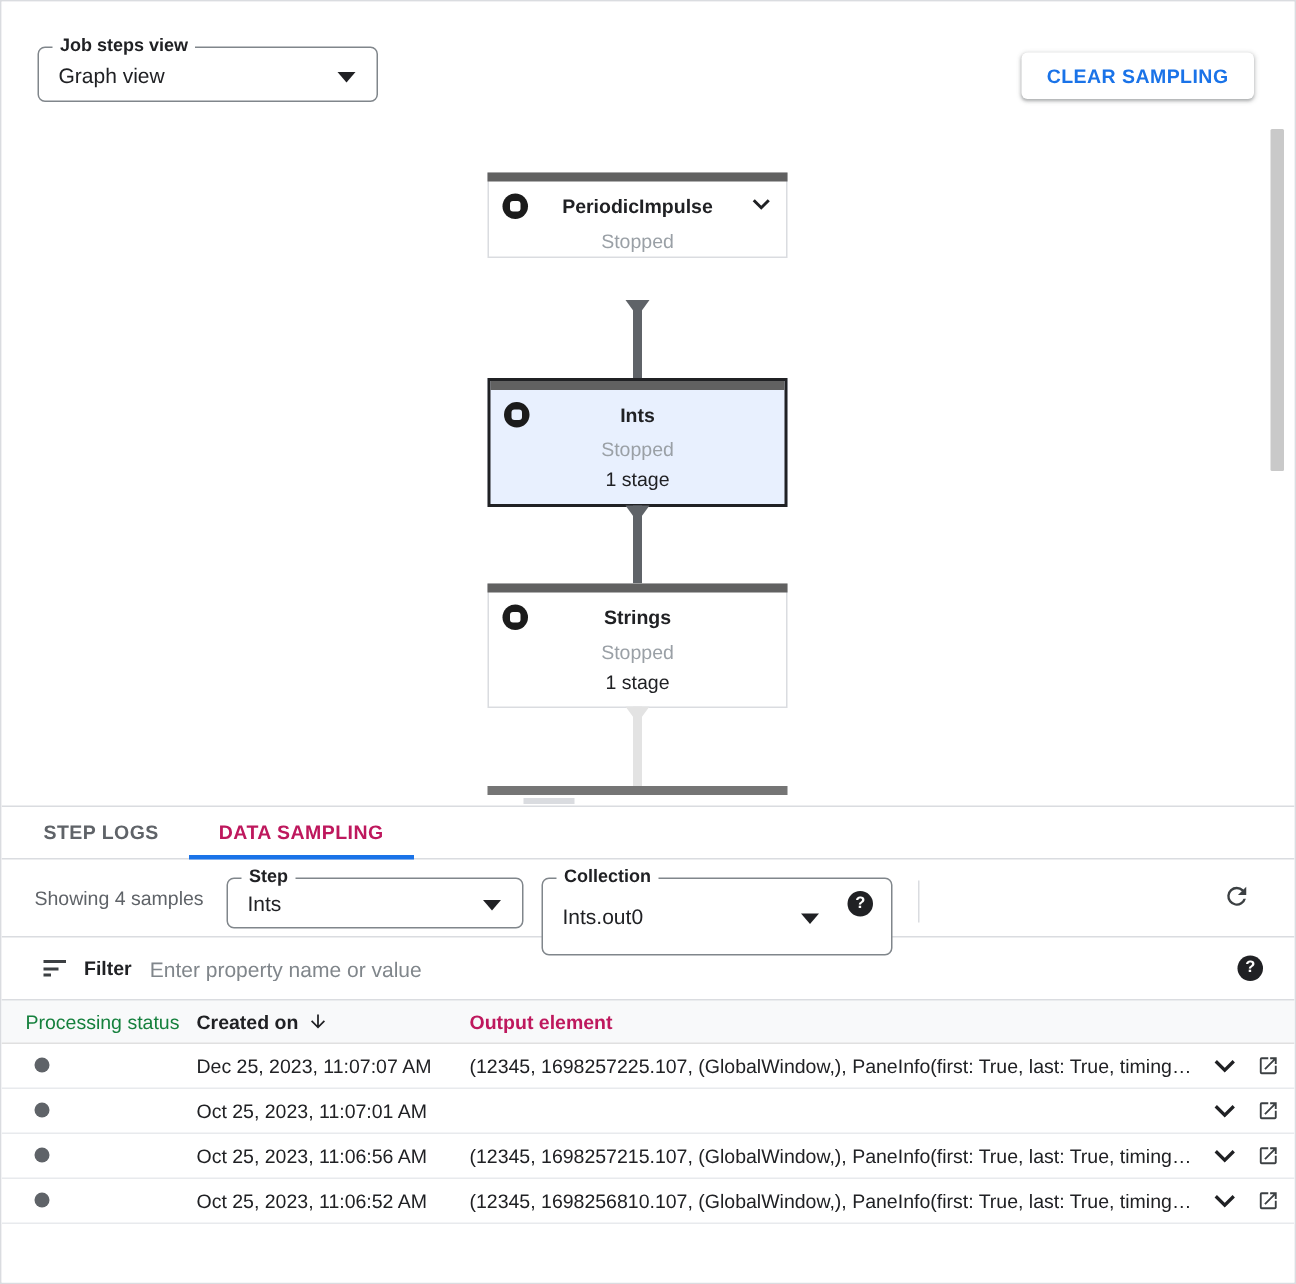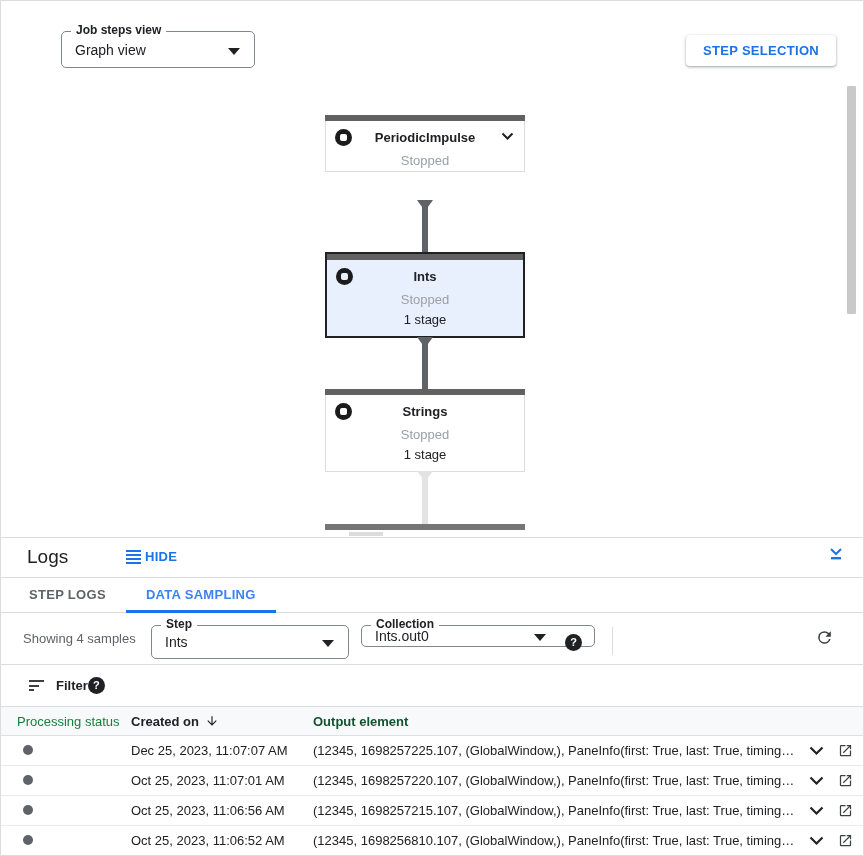--- a/index.html
+++ b/index.html
@@ -8,21 +8,21 @@
   .app { position:relative; width:864px; height:856px; border:1px solid #dadce0; background:#fff; overflow:hidden; }
 
   
   .graph-area { position:absolute; left:0; top:0; width:862px; height:536px; background:#fff; }
 
   .field { position:absolute; border:1px solid #80868b; border-radius:5px; background:#fff; }
   .field .field-label { position:absolute; top:-9px; left:9px; background:#fff; padding:0 5px; font-size:12px; font-weight:bold; color:#202124; white-space:nowrap; }
   .field .field-value { position:absolute; left:13px; top:50%; transform:translateY(-50%); font-size:14px; color:#202124; white-space:nowrap; }
   .caret { position:absolute; right:14px; top:50%; margin-top:-2px; width:0; height:0; border-left:6px solid transparent; border-right:6px solid transparent; border-top:7px solid #202124; }
 
-  .job-view-select { left:24px; top:30px; width:194px; height:37px; cursor:pointer;margin-left:36px; }
+  .job-view-select { left:24px; top:30px; width:227px; height:37px; cursor:pointer; }
 
   .clear-btn { position:absolute; right:27px; top:34px; height:31px; padding:0 17px; background:#fff; border:none; border-radius:4px; color:#1a73e8; font-family:"Liberation Sans",sans-serif; font-size:13px; font-weight:bold; letter-spacing:.3px; box-shadow:0 1px 2px rgba(60,64,67,.3), 0 1px 3px 1px rgba(60,64,67,.15); cursor:pointer; }
 
   .node { position:absolute; left:324px; width:200px; background:#fff; border:1px solid #dadce0; text-align:center; }
   .node.selected { background:#e8f0fe; border:2px solid #202124; }
   .node-bar { height:6px; background:#616161; margin:-1px -1px 0 -1px; }
   .node.selected .node-bar { margin:0 0 0 0; }
   .node-title-row { position:relative; height:26px; margin-top:4px; }
   .node-title { font-size:13px; font-weight:bold; color:#202124; line-height:26px; }
   .node-icon { position:absolute; left:9px; top:4px; width:17px; height:17px; border-radius:50%; background:#1b1b1b; }
@@ -48,45 +48,45 @@
 
   .logs-header { position:relative; height:40px; border-bottom:1px solid #dadce0; }
   .logs-title { position:absolute; left:26px; top:8px; font-size:19px; color:#202124; }
   .hide-btn { position:absolute; left:125px; top:10px; display:flex; align-items:center; gap:4px; color:#1a73e8; font-size:13px; font-weight:bold; letter-spacing:.3px; cursor:pointer; background:none; border:none; font-family:"Liberation Sans",sans-serif; }
   .hide-icon { display:inline-block; }
   .hide-icon span { display:block; width:15px; height:2.4px; background:#1a73e8; margin:1.6px 0; }
   .collapse-btn { position:absolute; right:19px; top:7px; background:none; border:none; cursor:pointer; }
 
   .tab-bar { position:relative; height:35px; border-bottom:1px solid #dadce0; display:flex; padding-left:8px; }
   .tab { height:35px; line-height:33px; padding:0 20px; font-size:13px; font-weight:bold; letter-spacing:.3px; color:#5f6368; cursor:pointer; border-bottom:3px solid transparent; }
-  .tab.active { color:#3b82f6; border-bottom:3px solid #1a73e8; }
+  .tab.active { color:#be185d; border-bottom:3px solid #1a73e8; }
 
   .sampling-row { position:relative; height:52px; border-bottom:1px solid #dadce0; }
   .showing-text { position:absolute; left:22px; top:18px; font-size:13px; color:#5f6368; }
   .step-select { left:150px; top:12px; width:198px; height:34px; cursor:pointer; }
-  .collection-select { left:360px; top:12px; width:234px; height:22px; cursor:pointer; }
+  .collection-select { left:360px; top:12px; width:234px; height:52px; cursor:pointer; }
   .collection-select .caret { right:48px; }
   .help-circle { width:17px; height:17px; border-radius:50%; background:#202124; color:#fff; font-size:11px; font-weight:bold; text-align:center; line-height:17px; display:inline-block; cursor:pointer; }
   .collection-help { position:absolute; right:12px; top:8px; }
   .sampling-divider { position:absolute; left:611px; top:14px; width:1px; height:28px; background:#dadce0; }
   .refresh-btn { position:absolute; right:29px; top:15px; background:none; border:none; cursor:pointer; }
 
   .filter-row { position:relative; height:42px; border-bottom:1px solid #dadce0; display:flex; align-items:center; }
   .filter-icon { margin-left:28px; }
   .filter-icon span { display:block; background:#3c4043; height:2px; margin:2.5px 0; }
   .filter-icon .b1 { width:15px; } .filter-icon .b2 { width:10px; } .filter-icon .b3 { width:5px; margin-left:0; }
   .filter-label { margin-left:12px; font-size:13px; font-weight:bold; color:#202124; }
   .filter-input { flex:1; margin-left:12px; border:none; outline:none; font-size:14px; color:#202124; font-family:"Liberation Sans",sans-serif; }
   .filter-input::placeholder { color:#80868b; }
   .filter-help { margin-right:21px; }
 
   .table-header { display:flex; align-items:center; height:29px; background:#f8f9fa; border-bottom:1px solid #e0e0e0; font-size:13px; }
   .col-status { width:130px; padding-left:16px; color:#15803d; }
   .col-created { width:182px; font-weight:bold; color:#202124; display:flex; gap:6px; }
-  .col-output { flex:1; font-weight:bold; color:#14532d; }
+  .col-output { flex:1; font-weight:bold; color:#be185d; }
   .sort-icon { cursor:pointer; }
 
   .trow { display:flex; align-items:center; height:30px; border-bottom:1px solid #e8eaed; font-size:13px; background:#fff; }
   .cell-status { width:130px; padding-left:22px; }
   .dot { display:inline-block; width:10px; height:10px; border-radius:50%; background:#5f6368; }
   .cell-created { width:182px; color:#202124; white-space:nowrap; }
   .cell-output { flex:1; color:#202124; white-space:nowrap; overflow:hidden; max-width:490px; }
   .row-actions { margin-left:auto; display:flex; align-items:center; gap:14px; padding-right:10px; }
   .icon-btn { background:none; border:none; cursor:pointer; display:flex; align-items:center; }
 </style>
@@ -96,21 +96,21 @@
 <div class="app">
 
   <div class="graph-area">
 
     <div class="field job-view-select">
       <span class="field-label">Job steps view</span>
       <span class="field-value">Graph view</span>
       <span class="caret"></span>
     </div>
 
-    <button class="clear-btn">STEP SELECTION</button>
+    <button class="clear-btn">CLEAR SAMPLING</button>
 
     <div class="node" style="top:114px;">
       <div class="node-bar"></div>
       <div class="node-title-row">
         <span class="node-icon">
             <span class="inner"></span>
           </span>
         <span class="node-title">PeriodicImpulse</span>
         <svg class="node-chevron" width="13" height="9" viewBox="0 0 13 9">
             <path d="M1.5 1.5 L6.5 6.5 L11.5 1.5" fill="none" stroke="#202124" stroke-width="2"></path>
@@ -159,38 +159,20 @@
     </div>
 
     <div class="partial-node-bar"></div>
     <div class="partial-node-frag"></div>
 
     <div class="vscrollbar"></div>
   </div>
 
   <div class="logs-panel">
 
-    <div class="logs-header">
-      <span class="logs-title">Logs</span>
-      <button class="hide-btn">
-        <span class="hide-icon">
-            <span></span>
-            <span></span>
-            <span></span>
-            <span></span>
-          </span>
-        <span>HIDE</span>
-      </button>
-      <button class="collapse-btn">
-        <svg width="16" height="16" viewBox="0 0 16 16">
-            <path d="M3 4 L8 9 L13 4" fill="none" stroke="#1a73e8" stroke-width="2"></path>
-            <rect x="3" y="12" width="10" height="2.4" fill="#1a73e8"></rect>
-          </svg>
-      </button>
-    </div>
 
     <div class="tab-bar">
       <div class="tab">STEP LOGS</div>
       <div class="tab active">DATA SAMPLING</div>
     </div>
 
     <div class="sampling-row">
       <span class="showing-text">Showing 4 samples</span>
 
       <div class="field step-select">
@@ -215,20 +197,21 @@
       </button>
     </div>
 
     <div class="filter-row">
       <span class="filter-icon">
           <span class="b1"></span>
           <span class="b2"></span>
           <span class="b3"></span>
         </span>
       <span class="filter-label">Filter</span>
+      <input class="filter-input" type="text" placeholder="Enter property name or value" style="">
       <span class="help-circle filter-help">?</span>
     </div>
 
     <div class="table-header">
       <span class="col-status">Processing status</span>
       <span class="col-created">
         <span>Created on</span>
         <svg class="sort-icon" width="14" height="14" viewBox="0 0 24 24">
             <path fill="#202124" d="M20 12l-1.41-1.41L13 16.17V4h-2v12.17l-5.58-5.59L4 12l8 8 8-8z"></path>
           </svg>
@@ -250,21 +233,20 @@
             <svg width="15" height="15" viewBox="0 0 24 24">
               <path fill="#3c4043" d="M19 19H5V5h7V3H5a2 2 0 0 0-2 2v14a2 2 0 0 0 2 2h14c1.1 0 2-.9 2-2v-7h-2v7zM14 3v2h3.59l-9.83 9.83 1.41 1.41L19 6.41V10h2V3h-7z"></path>
             </svg>
           </button>
       </span>
     </div>
 
     <div class="trow">
       <span class="cell-status"><span class="dot"></span></span>
       <span class="cell-created">Oct 25, 2023, 11:07:01 AM</span>
-      <span class="cell-output">(12345, 1698257220.107, (GlobalWindow,), PaneInfo(first: True, last: True, timing…</span>
       <span class="row-actions">
         <button class="icon-btn">
             <svg width="15" height="10" viewBox="0 0 15 10">
               <path d="M1.5 1.5 L7.5 7.5 L13.5 1.5" fill="none" stroke="#202124" stroke-width="2.2"></path>
             </svg>
           </button>
         <button class="icon-btn">
             <svg width="15" height="15" viewBox="0 0 24 24">
               <path fill="#3c4043" d="M19 19H5V5h7V3H5a2 2 0 0 0-2 2v14a2 2 0 0 0 2 2h14c1.1 0 2-.9 2-2v-7h-2v7zM14 3v2h3.59l-9.83 9.83 1.41 1.41L19 6.41V10h2V3h-7z"></path>
             </svg>

